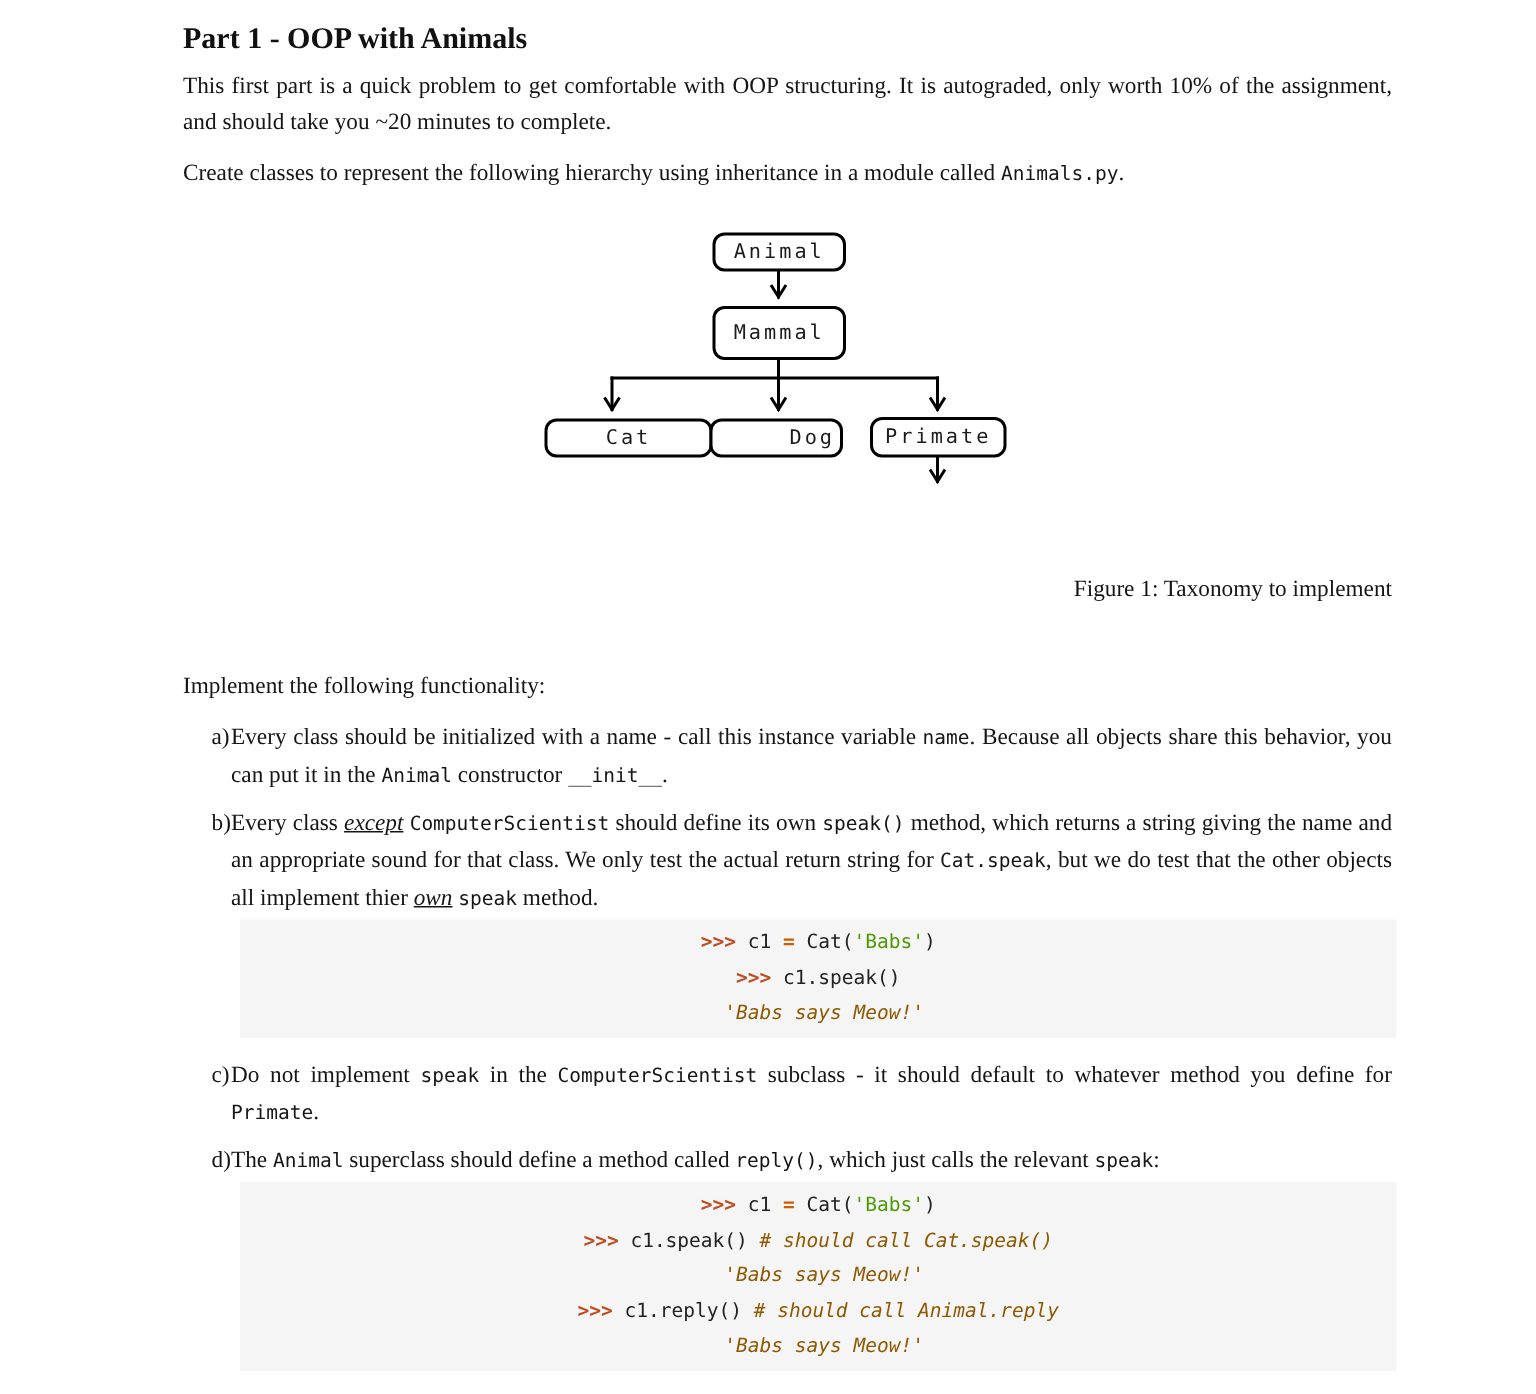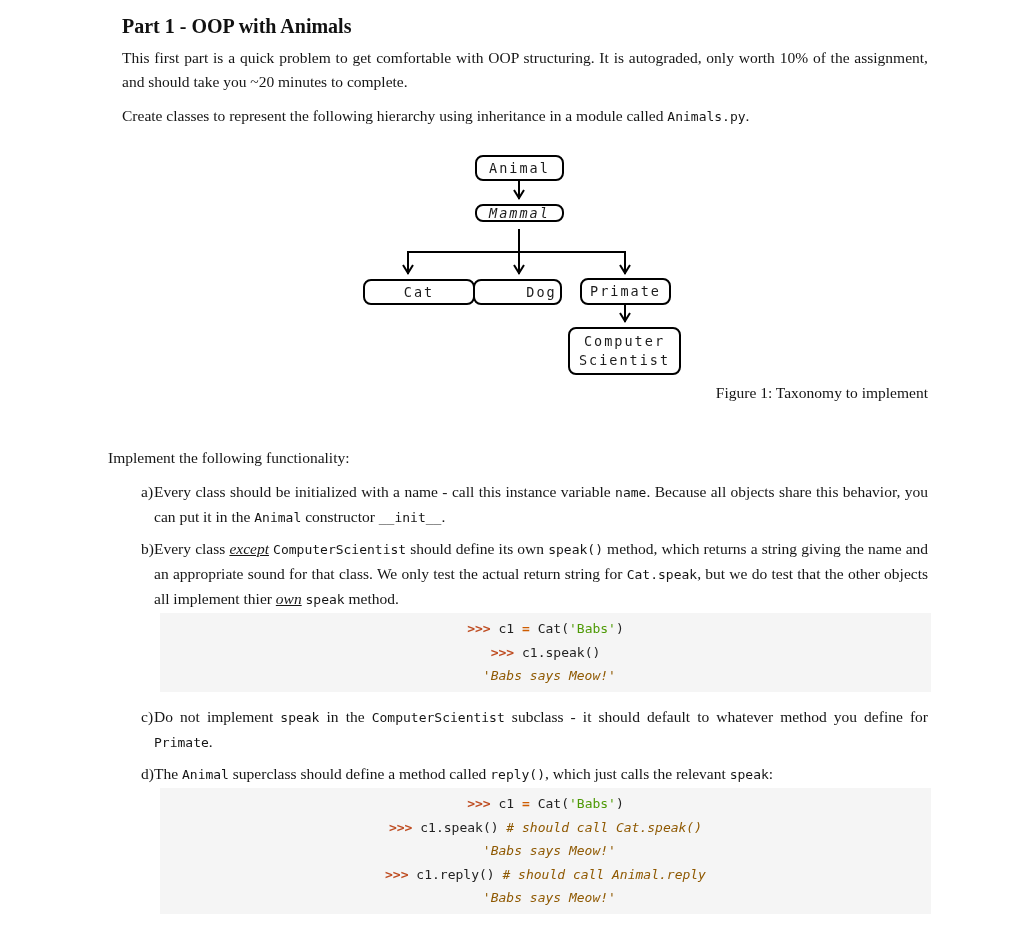--- a/index.html
+++ b/index.html
@@ -20,28 +20,28 @@
   
   .diagram { left: 0; top: 153px; width: 1024px; height: 232px; }
   .diagram svg { position: absolute; left: 0; top: 0; }
   .dnode {
     position: absolute; border: 2px solid #000; border-radius: 8px; background: #fff;
     display: flex; flex-direction: column; align-items: center; justify-content: center;
     font-family: "DejaVu Sans Mono", monospace; font-size: 13.5px; letter-spacing: 2px;
     color: #1c1c1c; line-height: 19px; white-space: nowrap;
   }
   .n-animal  { left: 475px; top: 2px;   width: 89px;  height: 26px; }
-  .n-mammal  { left: 475px; top: 51px;  width: 89px;  height: 18px; font-style: italic; }
+  .n-mammal  { left: 475px; top: 51px;  width: 89px;  height: 36px; }
   .n-cat     { left: 363px; top: 126px; width: 112px;  height: 26px; }
   .n-dog     { left: 473px; top: 126px; width: 89px;  height: 26px; padding-left: 48px; }
   .n-primate { left: 580px; top: 125px; width: 91px;  height: 27px; }
   .n-cs      { left: 568px; top: 174px; width: 113px; height: 48px; }
 
   .fig-caption { left: 122px; top: 381px; width: 806px; text-align: right; }
-  .implement-intro { left: 108px; top: 446px; width: 806px; }
+  .implement-intro { left: 122px; top: 446px; width: 806px; }
 
   .list-item { left: 122px; width: 806px; }
   .i-a { top: 480px; } .i-b { top: 537px; } .i-c { top: 705px; } .i-d { top: 762px; }
   .ilabel { position: absolute; left: 19px; top: 0; }
   .itext { margin-left: 32px; text-align: justify; }
 
   .codeblock {
     position: absolute; left: 160px; width: 771px;
     background: var(--codebg, #f5f5f5);
     font-family: "DejaVu Sans Mono", monospace; font-size: 13px; line-height: 23.5px;
@@ -89,24 +89,20 @@
   </div>
   <div class="dnode n-cat">
     <span>Cat</span>
   </div>
   <div class="dnode n-dog">
     <span>Dog</span>
   </div>
   <div class="dnode n-primate">
     <span>Primate</span>
   </div>
-  <div class="dnode n-cs">
-    <span>Computer</span>
-    <span>Scientist</span>
-  </div>
 </div>
 
 <div class="abs fig-caption">Figure 1: Taxonomy to implement</div>
 
 <p class="abs implement-intro">Implement the following functionality:</p>
 
 <div class="abs list-item i-a">
   <span class="ilabel">a)</span>
   <div class="itext"><span>Every class should be initialized with a name - call this instance variable </span><span class="r-code">name</span><span>. Because all objects share this behavior, you can put it in the </span><span class="r-code">Animal</span><span> constructor </span><span class="r-code">__init__</span><span>.</span></div>
 </div>

